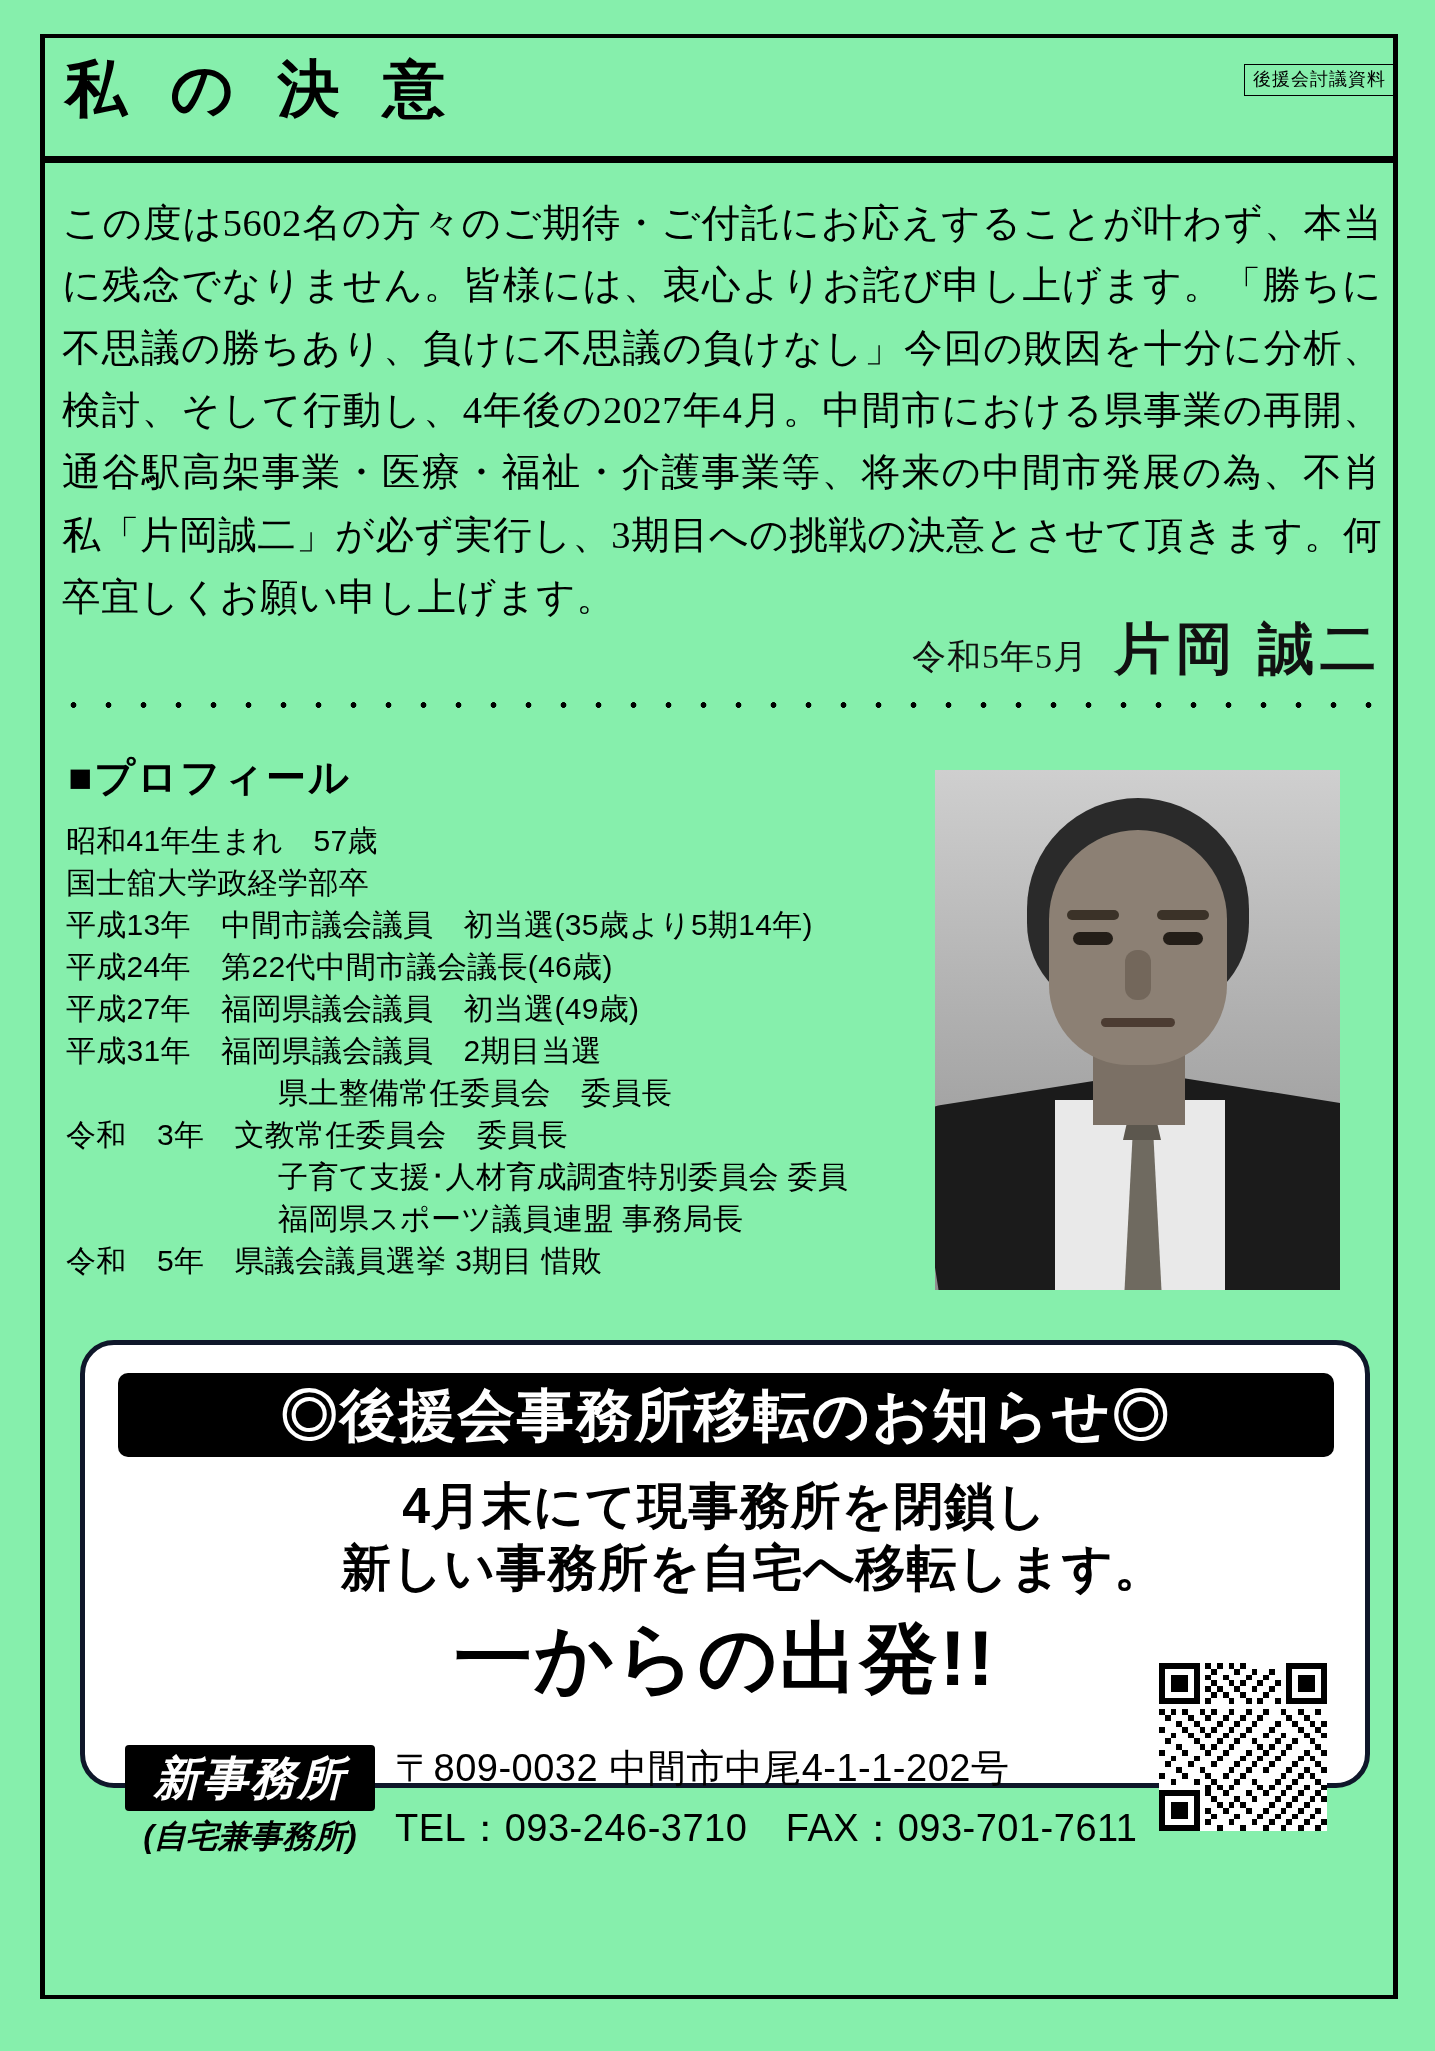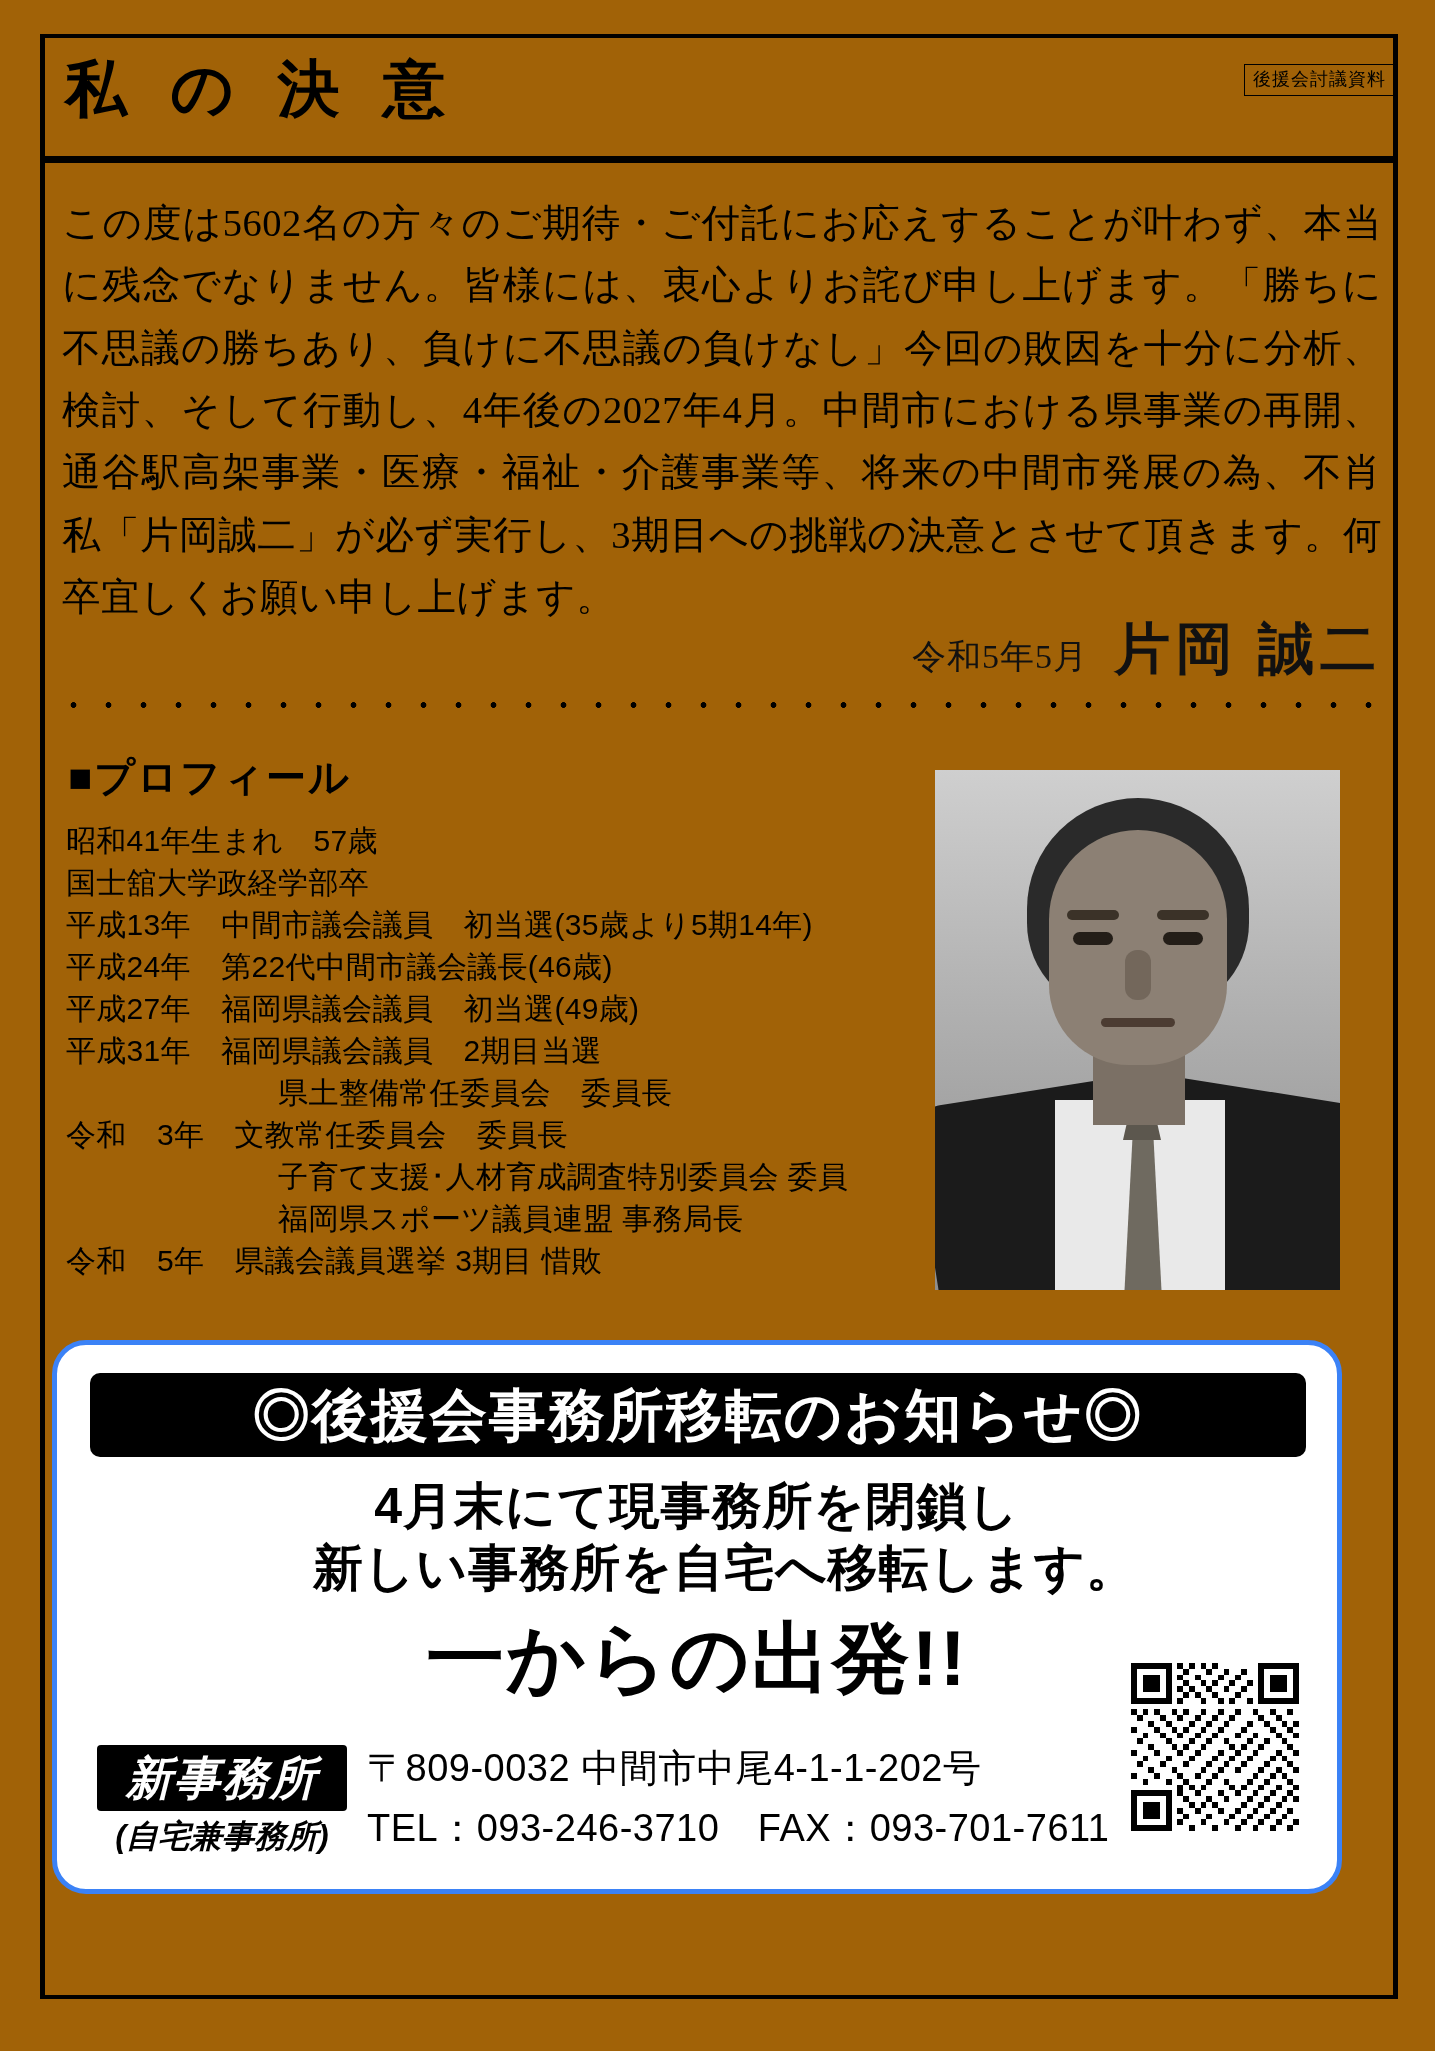--- a/index.html
+++ b/index.html
@@ -13,21 +13,21 @@
     font-family: "Liberation Serif", "DejaVu Serif", serif;
     color: #111;
     position: relative;
     overflow: hidden;
   }
   .page {
     position: absolute;
     left: 0; top: 0;
     width: 1435px;
     height: 2051px;
-    background: #a16207;
+    background: #86efac;
   }
 
   
   .header {
     position: absolute;
     left: 40px;
     top: 34px;
     width: 1355px;
     height: 120px;
   }
@@ -269,25 +269,25 @@
     position: absolute;
     left: 188px; top: 340px;
     width: 38px; height: 30px;
     background: #5c574e;
     clip-path: polygon(18% 0, 82% 0, 100% 100%, 0 100%);
   }
 
   
   .notice {
     position: absolute;
-    left: 52px;
+    left: 80px;
     top: 1340px;
     width: 1290px;
-    height: 554px;
-    border: 5px solid #3b82f6;
+    height: 448px;
+    border: 5px solid #0f172a;
     border-radius: 34px;
     box-sizing: border-box;
     background: #fff;
   }
   .notice-banner {
     position: absolute;
     left: 33px;
     top: 28px;
     width: 1216px;
     height: 84px;

